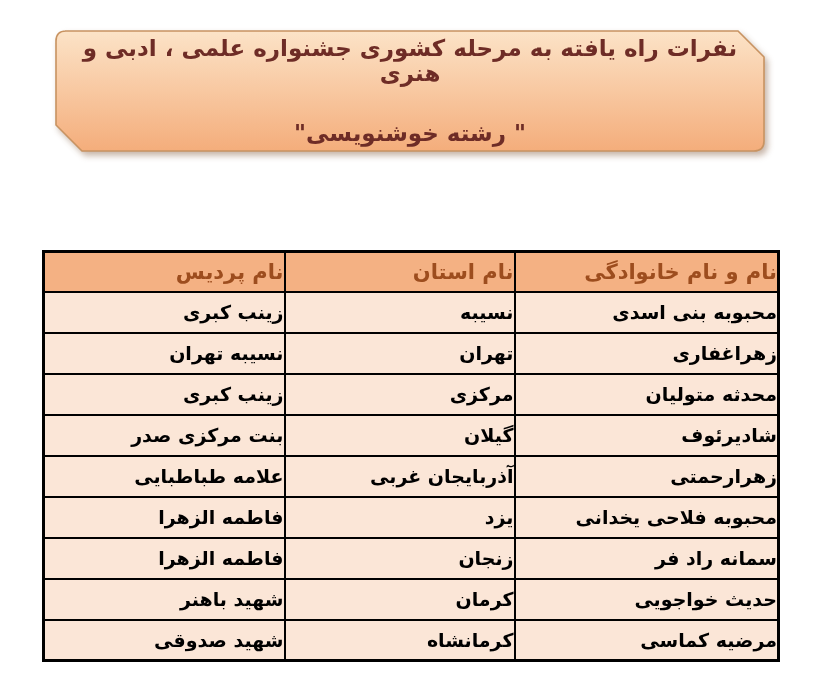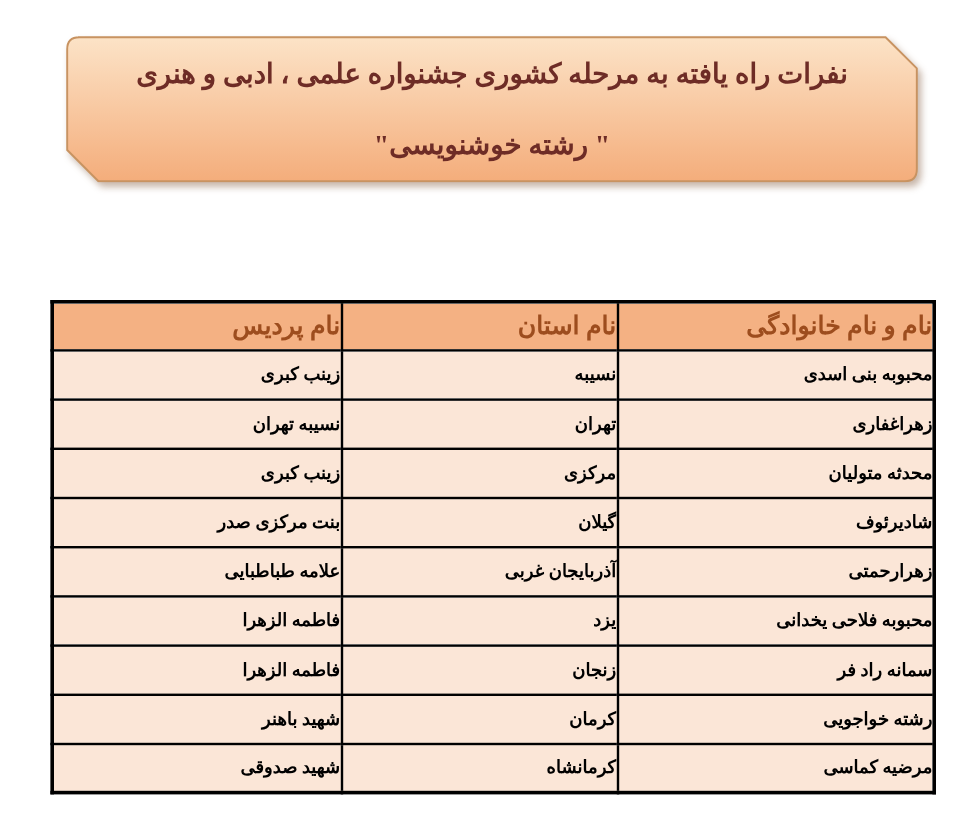--- a/index.html
+++ b/index.html
@@ -17,21 +17,20 @@
   html, body { width: 813px; height: 685px; overflow: hidden; }
   body {
     background: var(--page-bg);
     font-family: "DejaVu Sans", "Liberation Sans", sans-serif;
   }
   .page {
     position: relative;
     width: 813px;
     height: 685px;
     background: var(--page-bg);
-    font-family: Liberation Serif, serif;
   }
   
   .banner {
     position: absolute;
     left: 55px;
     top: 30px;
     width: 710px;
     height: 122px;
   }
   .banner svg.banner-shape {
@@ -76,21 +75,21 @@
   table.results th {
     background: var(--header-bg);
     color: var(--header-text);
     font-size: 21px;
     font-weight: bold;
     height: 40px;
   }
   table.results td {
     background: var(--row-bg);
     color: #000;
-    font-size: 15px;
+    font-size: 19px;
     font-weight: bold;
     height: 41px;
   }
 </style>
 </head>
 <body>
 
 <div class="page">
 
   <div class="banner">
@@ -152,21 +151,21 @@
         <td>محبوبه فلاحی یخدانی</td>
         <td>یزد</td>
         <td>فاطمه الزهرا</td>
       </tr>
       <tr>
         <td>سمانه راد فر</td>
         <td>زنجان</td>
         <td>فاطمه الزهرا</td>
       </tr>
       <tr>
-        <td>رشته خواجویی</td>
+        <td>حدیث خواجویی</td>
         <td>کرمان</td>
         <td>شهید باهنر</td>
       </tr>
       <tr>
         <td>مرضیه کماسی</td>
         <td>کرمانشاه</td>
         <td>شهید صدوقی</td>
       </tr>
     </tbody>
   </table>

